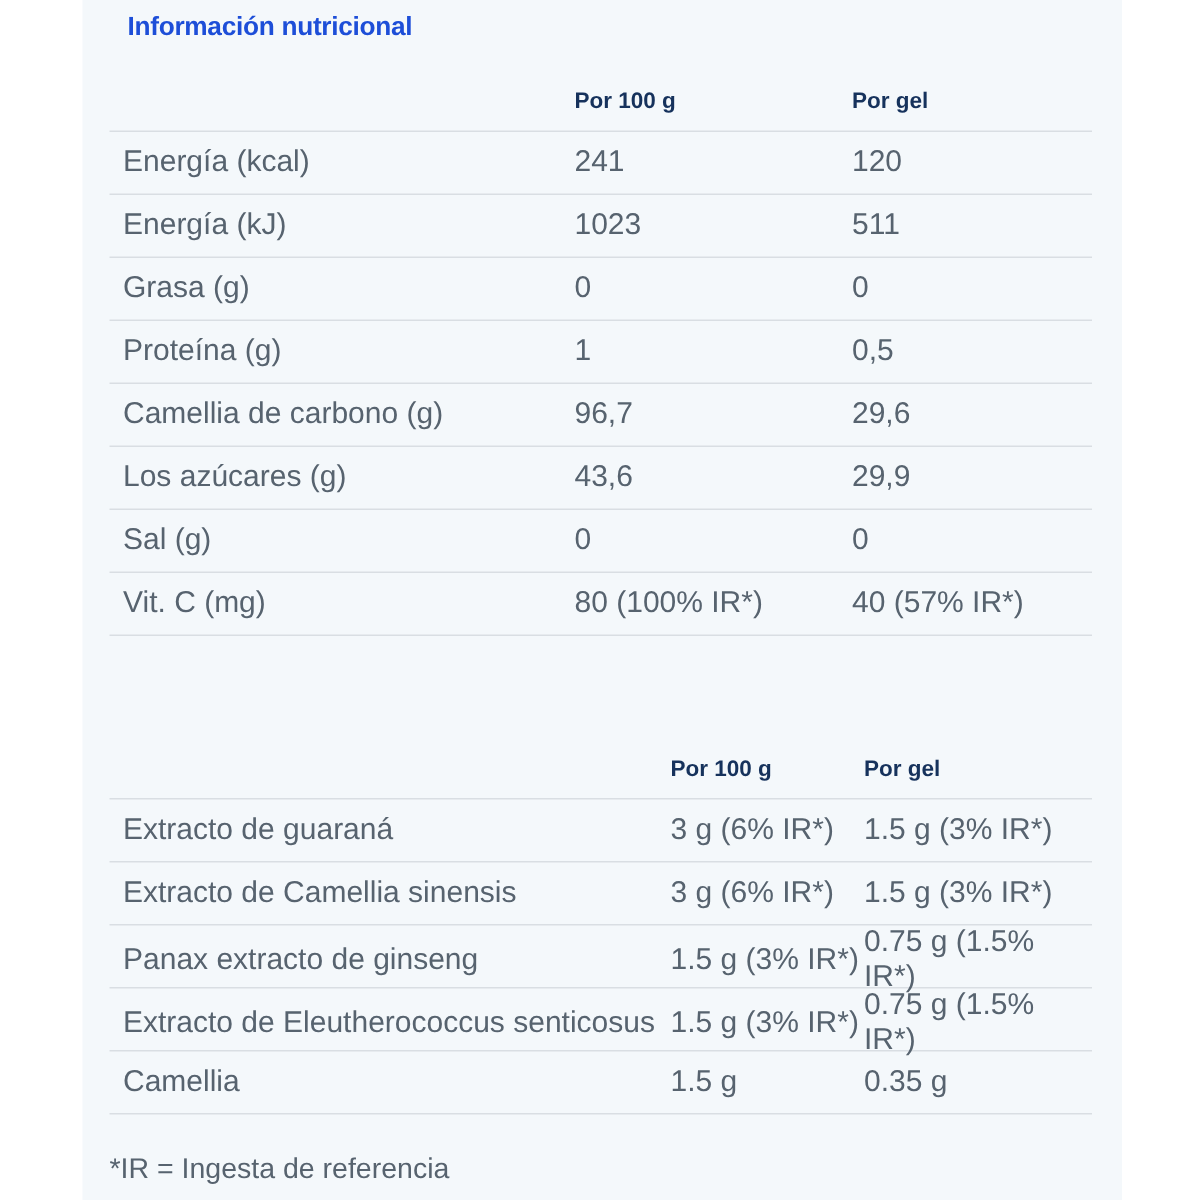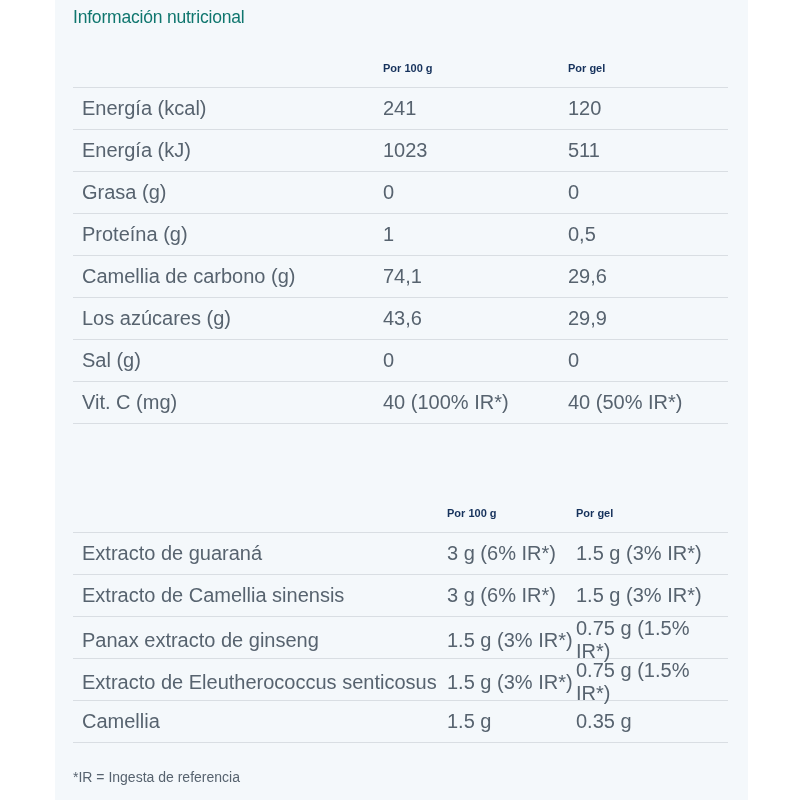--- a/index.html
+++ b/index.html
@@ -3,33 +3,33 @@
 <meta charset="utf-8">
 <style>
   * { margin:0; padding:0; box-sizing:border-box; }
   html,body { width:800px; height:800px; background:#ffffff; overflow:hidden;
               font-family:"Liberation Sans", sans-serif; }
   .panel {
     position:absolute; left:55px; top:0; width:693px; height:800px;
     background:#f4f8fb; padding:0 20px 0 18px;
   }
   .title {
-    padding-top:7px; font-size:17.5px; font-weight:normal; color:#0f766e;
-    letter-spacing:-0.2px; line-height:21px;
+    padding-top:7px; font-size:17.5px; font-weight:bold; color:#1d4ed8;
+    letter-spacing:-0.2px; line-height:21px;margin-left:12px;
   }
   .tbl { width:655px; }
   .thead, .row { display:grid; align-items:center; border-bottom:1px solid #d9dee3; }
-  .thead { height:40px; font-size:11px; font-weight:bold; color:#16325c; }
+  .thead { height:40px; font-size:15px; font-weight:bold; color:#16325c; }
   .row   { height:42px; font-size:20px; color:#57636f; }
   .t1 .thead, .t1 .row { grid-template-columns:310px 185px 1fr; }
   .t2 .thead, .t2 .row { grid-template-columns:374px 129px 1fr; }
   .t1 { margin-top:20px; }
   .t2 { margin-top:69px; }
   .cell-label { padding-left:9px; }
-  .footnote { margin-top:26px; font-size:14px; color:#57636f; }
+  .footnote { margin-top:26px; font-size:19px; color:#57636f; }
 </style>
 </head>
 <body>
 
 <div class="panel">
 
   <div class="title">Información nutricional</div>
 
   <div class="tbl t1">
     <div class="thead">
@@ -52,37 +52,37 @@
       <div>0</div>
       <div>0</div>
     </div>
     <div class="row">
       <div class="cell-label">Proteína (g)</div>
       <div>1</div>
       <div>0,5</div>
     </div>
     <div class="row">
       <div class="cell-label">Camellia de carbono (g)</div>
-      <div>74,1</div>
+      <div>96,7</div>
       <div>29,6</div>
     </div>
     <div class="row">
       <div class="cell-label">Los azúcares (g)</div>
       <div>43,6</div>
       <div>29,9</div>
     </div>
     <div class="row">
       <div class="cell-label">Sal (g)</div>
       <div>0</div>
       <div>0</div>
     </div>
     <div class="row">
       <div class="cell-label">Vit. C (mg)</div>
-      <div>40 (100% IR*)</div>
-      <div>40 (50% IR*)</div>
+      <div>80 (100% IR*)</div>
+      <div>40 (57% IR*)</div>
     </div>
   </div>
 
   <div class="tbl t2">
     <div class="thead">
       <div class="cell-label"></div>
       <div>Por 100 g</div>
       <div>Por gel</div>
     </div>
     <div class="row">

